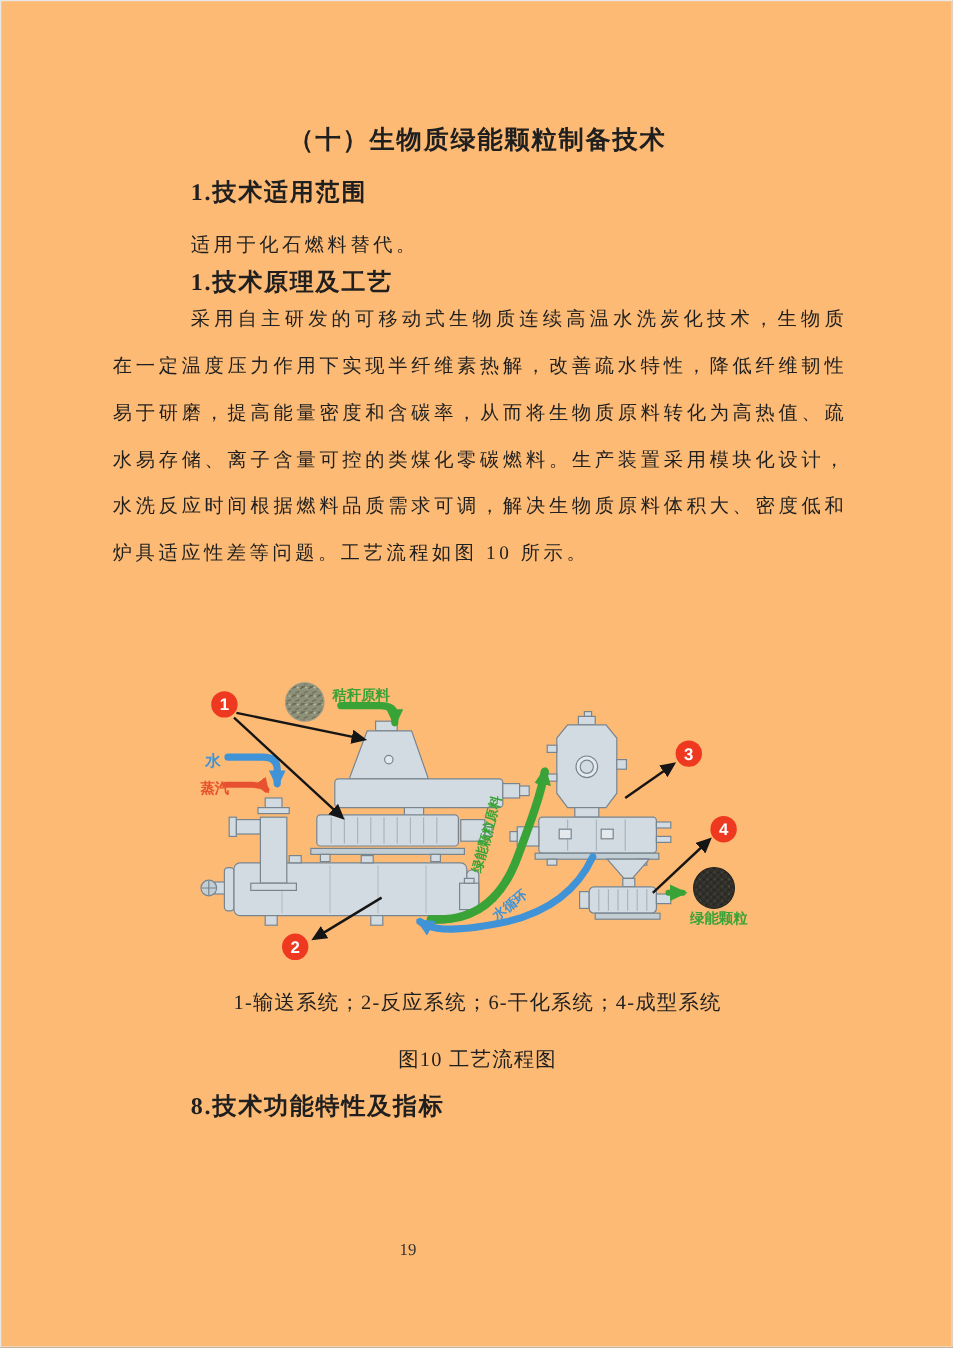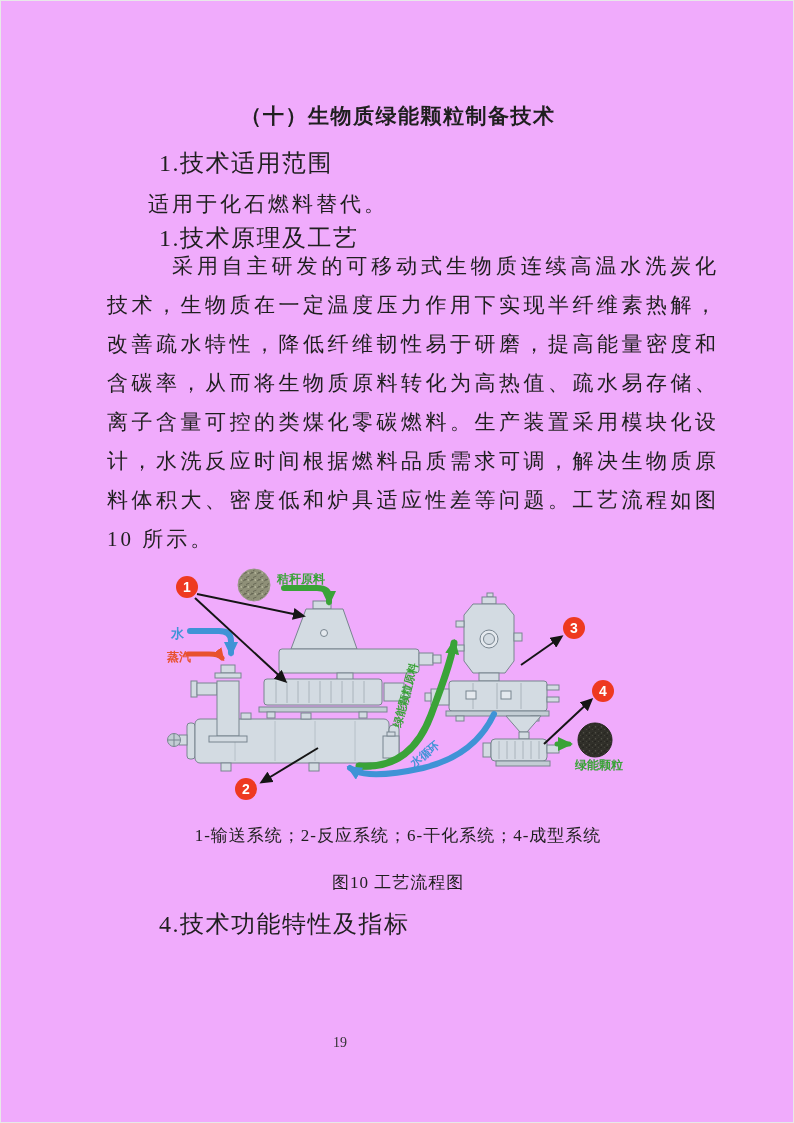--- a/index.html
+++ b/index.html
@@ -1,47 +1,47 @@
 <!DOCTYPE html>
 <html><head>
 <meta charset="utf-8">
 <style>
   html,body{margin:0;padding:0;background:#888;}
   .page{
     position:relative;
     width:794px;height:1123px;
     margin:0 auto;
-    background:#f0abfc;
+    background:#fdba74;
     border:1px solid #e8e8e8;
     box-sizing:border-box;
     overflow:hidden;
     font-family:"Liberation Serif","DejaVu Serif",serif;
     color:#1f1f1f;
   }
   .abs{position:absolute;}
   .doc-title{
     top:101px;left:0;width:794px;
     text-align:center;
     font-family:"Liberation Sans","DejaVu Sans",sans-serif;
     font-weight:bold;font-size:21px;letter-spacing:1.5px;
   }
   .heading{
     left:158px;
-    font-weight:normal;font-size:24px;letter-spacing:1.5px;
+    font-weight:bold;font-size:20px;letter-spacing:1.5px;
   }
   .h1{top:146px;}
   .h2{top:221px;}
   .h3{top:907px;}
   .body-par{
-    left:82px;width:612px;
-    font-size:21px;line-height:39px;letter-spacing:3px;
+    left:93px;width:612px;
+    font-size:16px;line-height:39px;letter-spacing:3px;
     text-align:justify;
   }
   .p1{top:184px;text-indent:65px;}
-  .p2{top:246px;text-indent:65px;margin-left:24px;}
+  .p2{top:246px;text-indent:65px;}
   .p3{top:932px;text-indent:65px;line-height:40px;}
   .figure-wrap{top:556px;left:158px;width:480px;height:264px;}
   .fig-legend{
     top:823px;left:0;width:794px;text-align:center;
     font-size:17px;letter-spacing:1px;
   }
   .fig-caption{
     top:870px;left:0;width:794px;text-align:center;
     font-size:17px;letter-spacing:1px;
   }
@@ -216,17 +216,17 @@
       <text class="lbl" x="142" y="26" font-size="12" fill="#3aa338" text-anchor="middle">秸秆原料</text>
       <text class="lbl" transform="translate(250,139) rotate(-75)" font-size="11" fill="#3aa338" text-anchor="middle">绿能颗粒原料</text>
       <text class="lbl" transform="translate(268,200) rotate(-38)" font-size="11" fill="#3f93d6" text-anchor="middle">水循环</text>
       <text class="lbl" x="440" y="212" font-size="12" fill="#3aa338" text-anchor="middle">绿能颗粒</text>
     </svg>
   </div>
 
   <div class="abs fig-legend">1-输送系统；2-反应系统；6-干化系统；4-成型系统</div>
   <div class="abs fig-caption">图10 工艺流程图</div>
 
-  <div class="abs heading h3">4.技术功能特性及指标</div>
+  <div class="abs heading h3">8.技术功能特性及指标</div>
 
   <div class="abs page-number">19</div>
 
 </div>
 
 </body></html>

